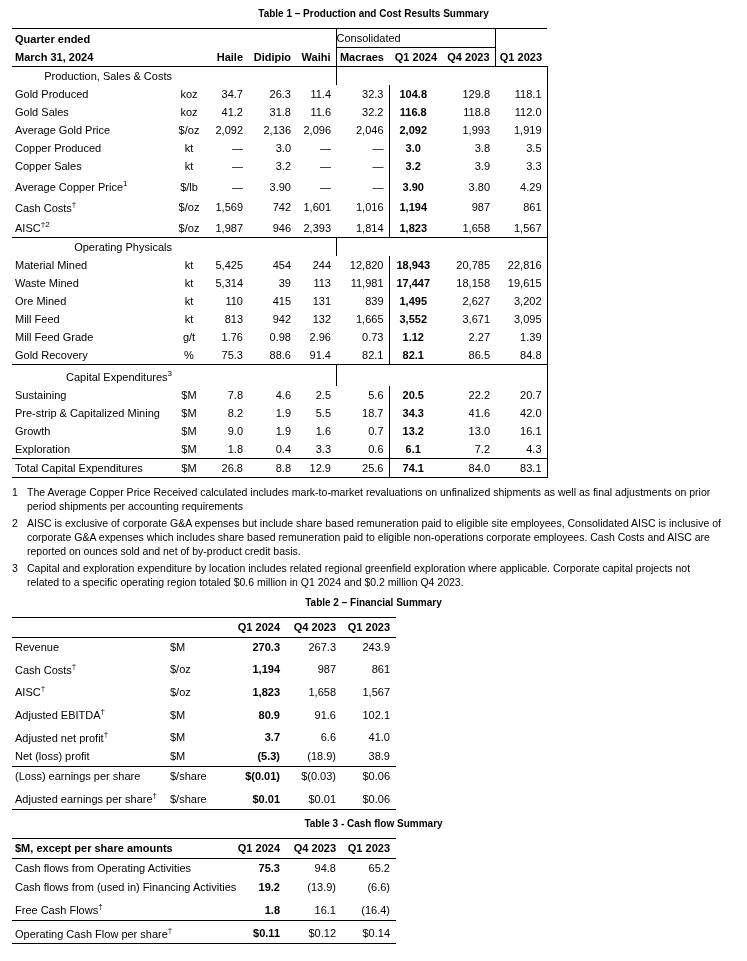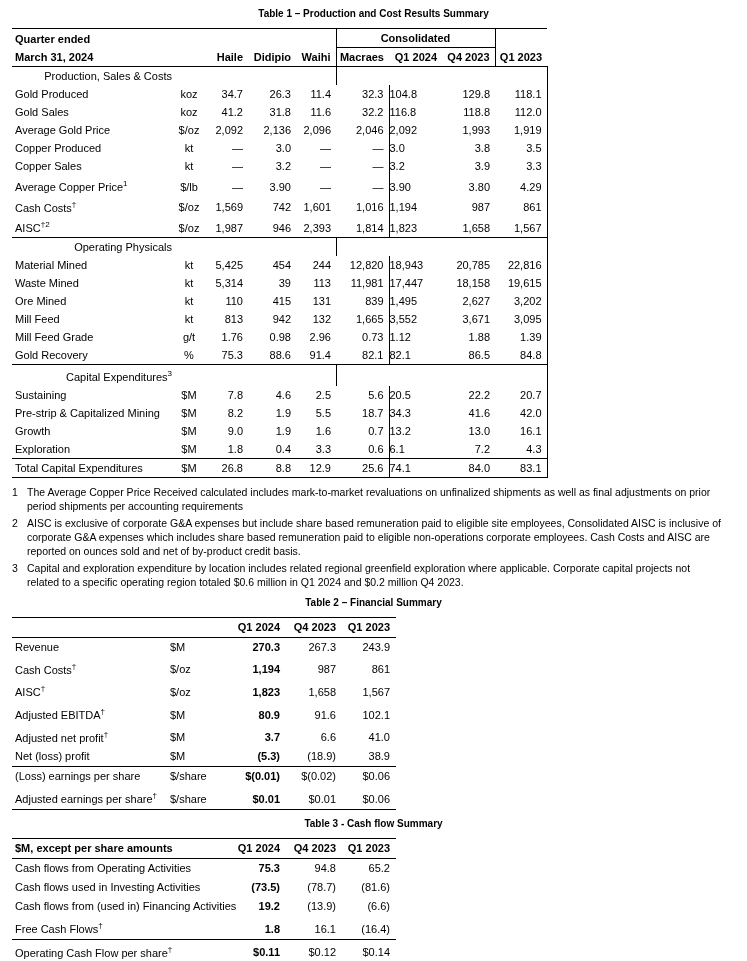--- a/index.html
+++ b/index.html
@@ -41,31 +41,31 @@
     width: 497px;
     table-layout: fixed;
   }
   #table1 td {
     height: 18px;
     line-height: 18px;
   }
   .t1-label { text-align: left; padding-left: 3px; }
   .t1-unit  { text-align: center; padding-left: 2px;}
   .t1-num   { text-align: right; padding-right: 5px; }
-  .t1-cons  { text-align: left; padding-right: 5px; font-weight: normal; }
+  .t1-cons  { text-align: center; padding-right: 5px; font-weight: bold; }
   .t1-cons-plain { text-align: right; padding-right: 5px; }
   .bold { font-weight: bold; }
   .sect { font-weight: normal; text-align: right; padding-left: 3px; margin-left: 40px; }
   .border-top { border-top: 1px solid #000; }
   .border-bottom { border-bottom: 1px solid #000; }
   .vline-l { border-left: 1px solid #000; }
   .vline-r { border-right: 1px solid #000; }
   .hdr-cons-group {
-    text-align: center;
-    font-weight: bold;
+    text-align: left;
+    font-weight: normal;
     border-bottom: 1px solid #000;
   }
   .hdr-col { text-align: right; padding-right: 5px; font-weight: bold; }
   .hdr-col-l { text-align: left; padding-left: 3px; font-weight: bold; }
   .sup { font-size: 8px; vertical-align: super; }
   
   .notes {
     margin: 7px 12px 0 12px;
     width: 712px;
     font-size: 10.5px;
@@ -297,21 +297,21 @@
           <td class="t1-cons-plain vline-r">3,095</td>
         </tr>
         <tr>
           <td class="t1-label">Mill Feed Grade</td>
           <td class="t1-unit">g/t</td>
           <td class="t1-num">1.76</td>
           <td class="t1-num">0.98</td>
           <td class="t1-num">2.96</td>
           <td class="t1-num vline-r">0.73</td>
           <td class="t1-cons">1.12</td>
-          <td class="t1-cons-plain">1.88</td>
+          <td class="t1-cons-plain">2.27</td>
           <td class="t1-cons-plain vline-r">1.39</td>
         </tr>
         <tr>
           <td class="t1-label">Gold Recovery</td>
           <td class="t1-unit">%</td>
           <td class="t1-num">75.3</td>
           <td class="t1-num">88.6</td>
           <td class="t1-num">91.4</td>
           <td class="t1-num vline-r">82.1</td>
           <td class="t1-cons">82.1</td>
@@ -461,21 +461,21 @@
           <td class="t2-label">Net (loss) profit</td>
           <td class="t2-unit">$M</td>
           <td class="t2-num bold">(5.3)</td>
           <td class="t2-num">(18.9)</td>
           <td class="t2-num">38.9</td>
         </tr>
         <tr>
           <td class="t2-label border-top">(Loss) earnings per share</td>
           <td class="t2-unit border-top">$/share</td>
           <td class="t2-num bold border-top">$(0.01)</td>
-          <td class="t2-num border-top">$(0.02)</td>
+          <td class="t2-num border-top">$(0.03)</td>
           <td class="t2-num border-top">$0.06</td>
         </tr>
         <tr>
           <td class="t2-label border-bottom">Adjusted earnings per share<span class="sup">†</span></td>
           <td class="t2-unit border-bottom">$/share</td>
           <td class="t2-num bold border-bottom">$0.01</td>
           <td class="t2-num border-bottom">$0.01</td>
           <td class="t2-num border-bottom">$0.06</td>
         </tr>
       </tbody>
@@ -499,26 +499,20 @@
       </tr>
     </tbody>
     <tbody id="t3-body">
         <tr>
           <td class="t3-label">Cash flows from Operating Activities</td>
           <td class="t3-num bold">75.3</td>
           <td class="t3-num">94.8</td>
           <td class="t3-num">65.2</td>
         </tr>
         <tr>
-          <td class="t3-label">Cash flows used in Investing Activities</td>
-          <td class="t3-num bold">(73.5)</td>
-          <td class="t3-num">(78.7)</td>
-          <td class="t3-num">(81.6)</td>
-        </tr>
-        <tr>
           <td class="t3-label">Cash flows from (used in) Financing Activities</td>
           <td class="t3-num bold">19.2</td>
           <td class="t3-num">(13.9)</td>
           <td class="t3-num">(6.6)</td>
         </tr>
         <tr>
           <td class="t3-label">Free Cash Flows<span class="sup">†</span></td>
           <td class="t3-num bold">1.8</td>
           <td class="t3-num">16.1</td>
           <td class="t3-num">(16.4)</td>

